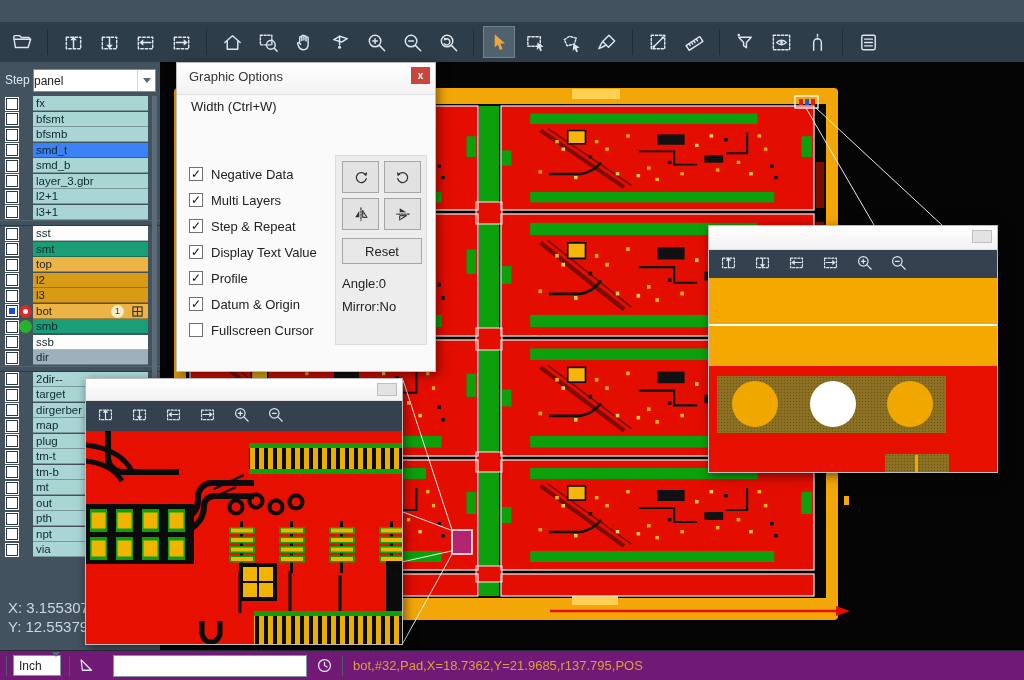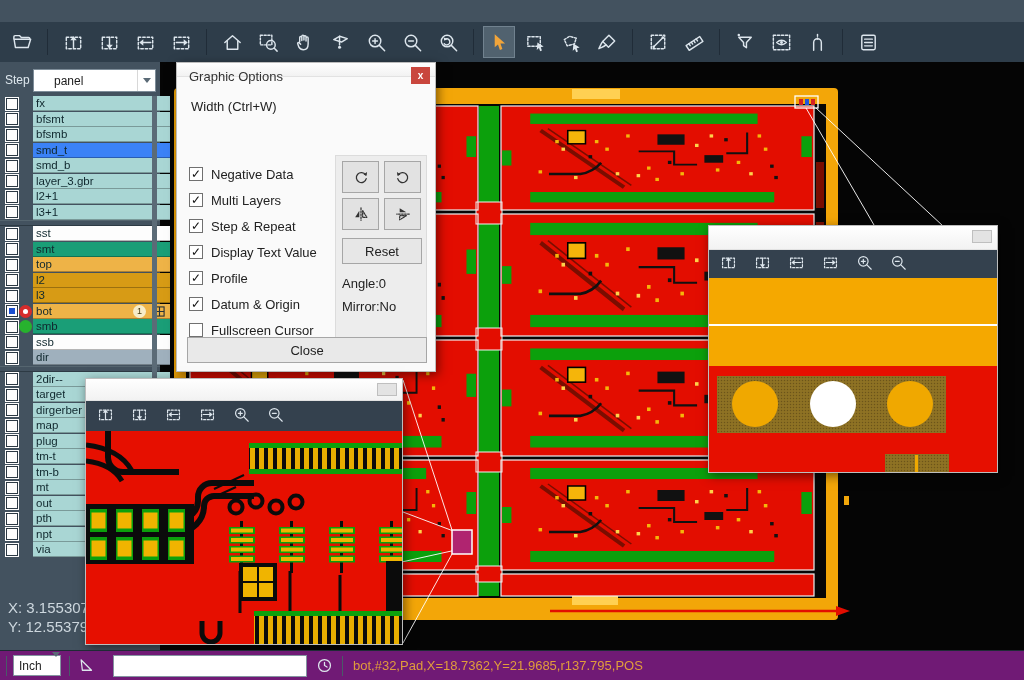--- a/index.html
+++ b/index.html
@@ -22,52 +22,52 @@
   .ic * { stroke:#dde6ed; stroke-width:1.5; fill:none; stroke-linecap:round; stroke-linejoin:round; }
   .ic .fill { fill:#dde6ed; stroke:none; }
   .ic .ofill { fill:#f2a53a; stroke:none; }
   .icsm { width:19px; height:19px; }
 
   
   .sidebar { position:absolute; left:0; top:62px; width:160px; height:588px; background:#43525f; z-index:4; }
   .step-row { position:absolute; left:0; top:6px; width:160px; height:24px; }
   .step-label { position:absolute; left:5px; top:5px; color:#dfe8ee; font-size:12px; }
   .step-select { position:absolute; left:33px; top:1px; width:123px; height:23px; background:#fff; border:1px solid #7e8d99; display:flex; align-items:center; }
-  .step-select .val { font-size:12px; color:#1c1c1c; padding-left:20px; flex:1; }
+  .step-select .val { font-size:12px; color:#1c1c1c; padding-left:0; flex:1; }
   .step-select .chev { width:18px; height:100%; display:flex; align-items:center; justify-content:center; border-left:1px solid #d8d8d8; }
   .chevtri { width:0; height:0; border-left:4px solid transparent; border-right:4px solid transparent; border-top:5px solid #5a6a76; }
   .layer-list { position:absolute; left:0; top:34px; width:160px; }
   .lrow { position:relative; height:15.5px; }
   .lchk { position:absolute; left:6px; top:1.5px; width:12px; height:12px; background:#fdfdfd; border:1px solid #2c3944; box-shadow:0 0 0 1px #fdfdfd; }
   .lchk.active { background:#1a4fd0; box-shadow:0 0 0 1px #fdfdfd, inset 0 0 0 2px #fdfdfd; }
   .lind { position:absolute; left:19px; top:1px; width:13px; height:13px; border-radius:50%; z-index:2; }
   .lind.red { background:#d62c2c; }
   .lind.red::after { content:""; position:absolute; left:4px; top:4px; width:5px; height:5px; border-radius:50%; background:#fff; }
   .lind.green { background:#27b22e; }
-  .lbar { position:absolute; left:33px; top:0; width:137px; height:15px; border-bottom:1px solid rgba(0,0,0,.28); display:flex; align-items:center; }
+  .lbar { position:absolute; left:33px; top:0; width:115px; height:15px; border-bottom:1px solid rgba(0,0,0,.28); display:flex; align-items:center; }
   .ltext { font-size:11.5px; color:#10282e; padding-left:3px; white-space:nowrap; overflow:hidden; }
   .lbadge { position:absolute; right:24px; top:1px; width:13px; height:13px; border-radius:50%; background:#f6ecc9; color:#4a3c12; font-size:9px; display:flex; align-items:center; justify-content:center; }
   .lgrid { position:absolute; right:5px; top:2px; width:11px; height:11px; }
   .lgrid * { stroke:#263238; stroke-width:1.2; fill:none; }
   .lgap { height:6px; border-top:1px solid #55656f; border-bottom:1px solid #2d3a44; }
   .scrollstrip { position:absolute; left:152px; top:34px; width:5px; height:460px; background:#5b6b77; }
   .coords { position:absolute; left:8px; bottom:14px; color:#cdd7de; font-size:15px; line-height:19px; }
 
   
   .canvas { position:absolute; left:160px; top:62px; width:864px; height:588px; background:#050505; z-index:1; }
 
   
   .window { position:absolute; background:#fafafa; border:1px solid #bdbdbd; box-shadow:2px 3px 10px rgba(0,0,0,.5); }
   .wtitle { position:relative; background:linear-gradient(#ffffff,#f2f2f2); border-bottom:1px solid #e2e2e2; }
   .wbtn { position:absolute; right:5px; top:4px; width:20px; height:13px; background:#e3e3e3; border:1px solid #bfbfbf; }
   .magbar { background:#34414e; display:flex; align-items:center; gap:15px; padding-left:10px; }
 
   
   .dialog { left:176px; top:62px; width:260px; height:310px; z-index:20; font-size:13px; color:#222; }
-  .dialog .wtitle { height:14px; }
+  .dialog .wtitle { height:32px; }
   .dlg-title { position:absolute; left:12px; top:6px; font-size:13px; color:#333; }
   .dlg-close { position:absolute; right:5px; top:4px; width:19px; height:17px; background:#c9463d; color:#fff; font-size:10px; font-weight:bold; display:flex; align-items:center; justify-content:center; }
   .dlg-width { position:absolute; left:14px; top:36px; }
   .groupbox { position:absolute; left:10px; top:56px; width:240px; height:32px; background:#f4f4f4; border:1px solid #d8d8d8; display:flex; align-items:center; }
   .radio-item { display:flex; align-items:center; gap:5px; }
   .radio-item:nth-child(1){ margin-left:10px; width:72px; }
   .radio-item:nth-child(2){ width:84px; }
   .rdot { width:13px; height:13px; border-radius:50%; border:1px solid #666; background:#fff; position:relative; flex:none; }
   .rdot.sel::after { content:""; position:absolute; left:3px; top:3px; width:5px; height:5px; border-radius:50%; background:#111; }
   .checklist { position:absolute; left:12px; top:98px; }
@@ -690,21 +690,20 @@
                 <path d="M14,8 v8 h5 Z" stroke-dasharray="1.6 1.4"></path>
                 <path d="M12,4.5 v15" stroke-dasharray="2 1.6"></path>
               </g>
             </svg>
           </button>
         </div>
       <div class="resetbtn">Reset</div>
       <div class="angletxt">Angle:0</div>
       <div class="mirrortxt">Mirror:No</div>
     </div>
-    <div class="closebtn">Close</div>
   </div>
 
   <div class="window mag-left">
     <div class="wtitle">
       <span class="wbtn"></span>
     </div>
     <div class="magbar" id="magbar-left">
         <span><svg class="ic icsm" viewBox="0 0 24 24">
             <rect x="4.5" y="6.5" width="15" height="12" stroke-dasharray="2.6 2"></rect>
             <g transform="rotate(0 12 12)">

